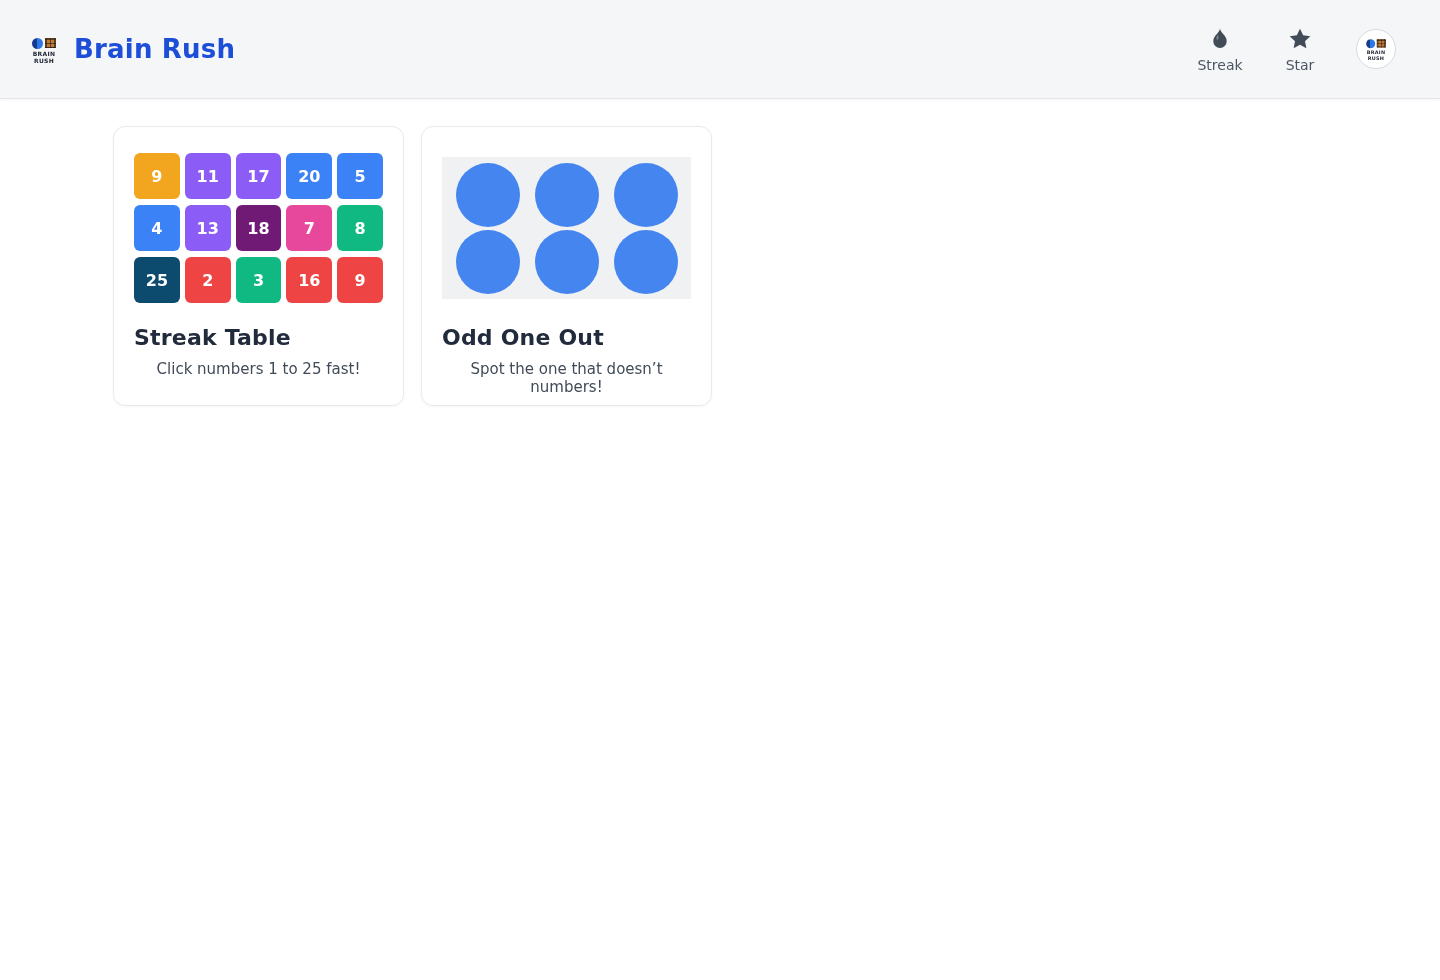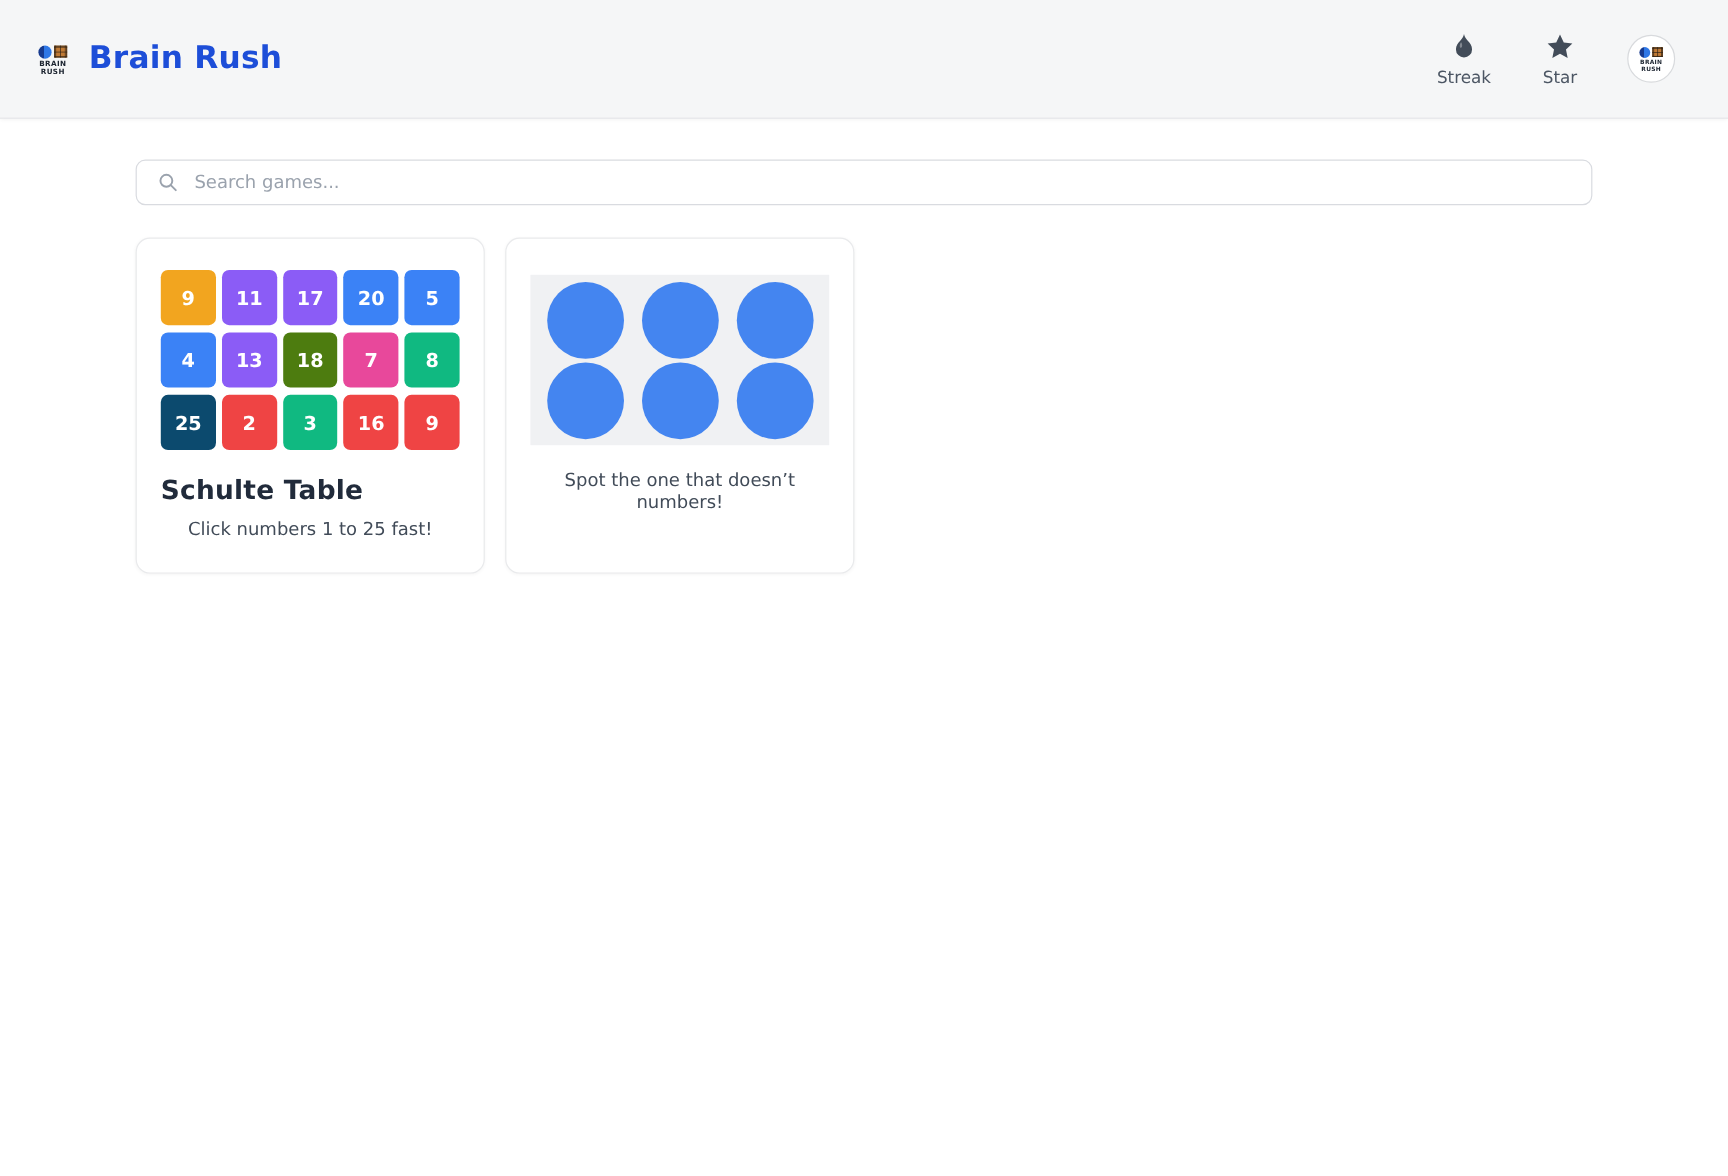--- a/index.html
+++ b/index.html
@@ -180,62 +180,56 @@
         </div>
         <div class="mini-logo-text">BRAIN</div>
         <div class="mini-logo-text">RUSH</div>
       </div>
     </div>
   </div>
 </div>
 
 <div class="content">
 
-  <div class="search-wrap">
-    <svg class="search-icon" viewBox="0 0 20 20">
-      <circle cx="8.5" cy="8.5" r="5.5" fill="none" stroke="#9aa2ad" stroke-width="1.8"></circle>
-      <line x1="12.8" y1="12.8" x2="17.2" y2="17.2" stroke="#9aa2ad" stroke-width="1.8" stroke-linecap="round"></line>
-    </svg>
-    <input class="search-input" type="text" placeholder="Search games..." style="">
-  </div>
 
   <div class="cards-row">
 
     <div class="card">
       <div class="card-preview">
         <div class="schulte-grid" id="schulte-grid">
             <div class="schulte-tile" style="background: rgb(242, 165, 31);">9</div>
             <div class="schulte-tile" style="background: rgb(139, 92, 246); text-align: center;">11</div>
             <div class="schulte-tile" style="background: rgb(139, 92, 246);">17</div>
             <div class="schulte-tile" style="background: rgb(59, 130, 246);">20</div>
             <div class="schulte-tile" style="background: rgb(59, 130, 246);">5</div>
             <div class="schulte-tile" style="background: rgb(59, 130, 246);">4</div>
             <div class="schulte-tile" style="background: rgb(139, 92, 246);">13</div>
-            <div class="schulte-tile" style="background: #4d7c0f;">18</div>
+            <div class="schulte-tile" style="background: #701a75;">18</div>
             <div class="schulte-tile" style="background: rgb(232, 72, 155);">7</div>
             <div class="schulte-tile" style="background: rgb(16, 185, 129);">8</div>
             <div class="schulte-tile" style="background: #0c4a6e;">25</div>
             <div class="schulte-tile" style="background: rgb(239, 68, 68);">2</div>
             <div class="schulte-tile" style="background: rgb(16, 185, 129);">3</div>
             <div class="schulte-tile" style="background: rgb(239, 68, 68);">16</div>
             <div class="schulte-tile" style="background: rgb(239, 68, 68);">9</div>
           </div>
       </div>
-      <div class="card-title">Schulte Table</div>
+      <div class="card-title">Streak Table</div>
       <div class="card-subtitle">Click numbers 1 to 25 fast!</div>
     </div>
 
     <div class="card">
       <div class="card-preview">
         <div class="odd-box" id="odd-box" style="background: rgb(240, 241, 243);">
             <div class="odd-circle" style="background: rgb(68, 133, 240);"></div>
             <div class="odd-circle" style="background: rgb(68, 133, 240);"></div>
             <div class="odd-circle" style="background: rgb(68, 133, 240);"></div>
             <div class="odd-circle" style="background: rgb(68, 133, 240);"></div>
             <div class="odd-circle" style="background: rgb(68, 133, 240);"></div>
             <div class="odd-circle" style="background: rgb(68, 133, 240);"></div>
           </div>
       </div>
+      <div class="card-title">Odd One Out</div>
       <div class="card-subtitle">Spot the one that doesn’t numbers!</div>
     </div>
 
   </div>
 </div>
 
 </body></html>

